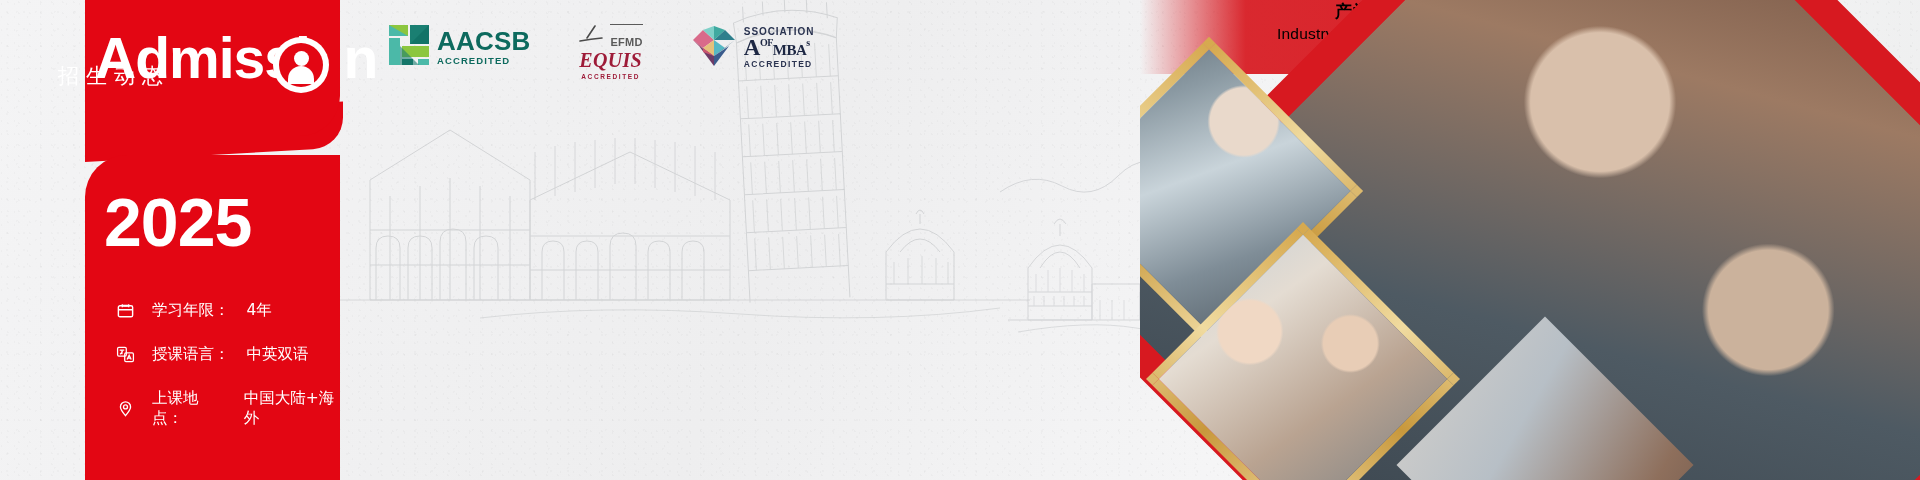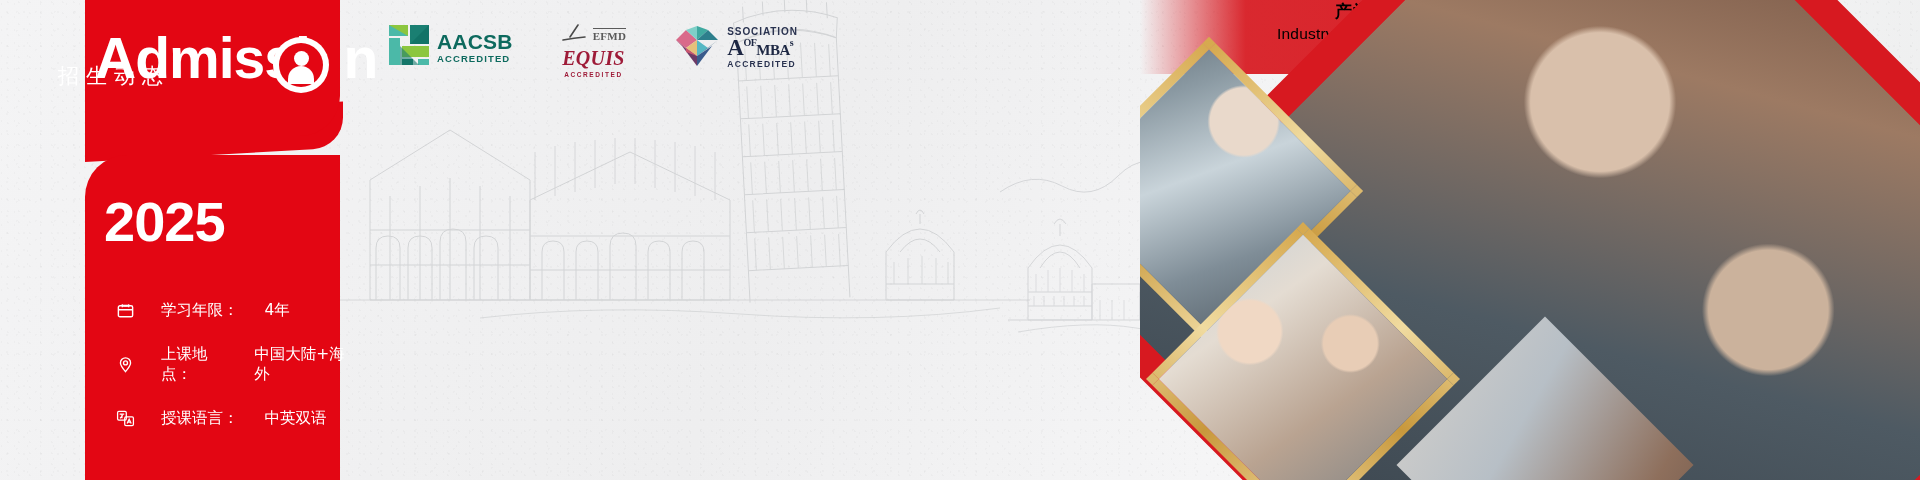--- a/index.html
+++ b/index.html
@@ -84,61 +84,61 @@
     margin-left:-13px; border-radius:13px 13px 0 0; background:#fff;
   }
   #admission-cn{
     position:absolute; left:58px; top:62px; z-index:7;
     font-size:21px; color:#fff; letter-spacing:7px;
     font-family:"DejaVu Sans",sans-serif; font-weight:500;
   }
 
   #year-2025{
     position:absolute; left:104px; top:176px; z-index:6;
-    font-size:56px; font-weight:800; color:#fff;
+    font-size:68px; font-weight:800; color:#fff;
     letter-spacing:-1px; line-height:92px;
     font-family:"Liberation Sans",sans-serif;
   }
 
   #facts{ position:absolute; left:116px; top:300px; z-index:6; width:230px; }
   .fact{
-    display:flex; align-items:center; gap:26px;
+    display:flex; align-items:center; gap:17px;
     color:#fff; font-size:15.5px; line-height:20px;
     margin-bottom:24px;
     font-family:"DejaVu Sans",sans-serif;
   }
   .fact .ico{
     width:19px; height:19px; flex:0 0 19px;
     display:flex; align-items:center; justify-content:center;
   }
   .fact .ico svg{ width:19px; height:19px; display:block; }
 
   
   #accred{
     position:absolute; left:388px; top:24px; z-index:6;
     display:flex; align-items:flex-start; gap:48px;
   }
   .badge{ display:flex; align-items:center; gap:7px; }
   .badge .mark{ flex:0 0 auto; }
   .badge .txt{ line-height:1; }
   .aacsb-name{
-    font-size:21px; font-weight:700; color:#0d6a5e;
+    font-size:26px; font-weight:700; color:#0d6a5e;
     letter-spacing:.2px; font-family:"Liberation Sans",sans-serif;
   }
   .aacsb-sub{
     font-size:9.5px; font-weight:700; color:#0d6a5e;
     letter-spacing:1.1px; margin-top:2px;
     font-family:"Liberation Sans",sans-serif;
   }
   .equis-col{ display:flex; flex-direction:column; align-items:center; }
   .equis-top{ display:flex; align-items:center; gap:4px; }
   .efmd-txt{
     font-size:11px; font-weight:700; color:#5a5a5a;
-    letter-spacing:.3px; font-family:Liberation Serif, serif;
-    border-top:1.4px solid #5a5a5a; padding-top:1px;
+    letter-spacing:.3px; font-family:Liberation Sans, sans-serif;
+    border-top:1.4px solid #5a5a5a; padding-top:11px;
   }
   .equis-name{
     font-size:20px; font-weight:700; font-style:italic; color:#9e1b38;
     letter-spacing:.3px; margin-top:1px;
     font-family:"Liberation Serif",serif;
   }
   .equis-sub{
     font-size:6.5px; font-weight:700; color:#9e1b38;
     letter-spacing:1.6px; margin-top:1px;
     font-family:"Liberation Sans",sans-serif;
@@ -409,40 +409,40 @@
           <path d="M3 11h18M8 4v4M16 4v4"></path>
           <path d="M9 6h6" stroke-width="2.6"></path>
         </svg>
       </span>
       <span>学习年限：</span>
         <span>4年</span>
     </div>
 
     <div class="fact">
       <span class="ico">
-        <svg viewBox="0 0 24 24" fill="none" stroke="#fff" stroke-width="1.7">
-          <path d="M12 21c4.2-5.1 6.4-8.6 6.4-11A6.4 6.4 0 0 0 5.6 10c0 2.4 2.2 5.9 6.4 11z"></path>
-          <circle cx="12" cy="10" r="2.5"></circle>
-        </svg>
-      </span>
-      <span>上课地点：</span>
-        <span>中国大陆+海外</span>
-    </div>
-
-    <div class="fact">
-      <span class="ico">
         <svg viewBox="0 0 24 24" fill="none" stroke="#fff" stroke-width="1.6">
           <rect x="2" y="3" width="11" height="11" rx="1.6"></rect>
           <path d="M4.6 6.4h5.8M7.5 6.4v5.2M5 11.6q2.6-1.6 3.3-4"></path>
           <rect x="11" y="10" width="11" height="11" rx="1.6"></rect>
           <path d="M14 18.2l2.6-5.4 2.6 5.4M14.9 16.6h3.4"></path>
         </svg>
       </span>
       <span>授课语言：</span>
         <span>中英双语</span>
+    </div>
+
+    <div class="fact">
+      <span class="ico">
+        <svg viewBox="0 0 24 24" fill="none" stroke="#fff" stroke-width="1.7">
+          <path d="M12 21c4.2-5.1 6.4-8.6 6.4-11A6.4 6.4 0 0 0 5.6 10c0 2.4 2.2 5.9 6.4 11z"></path>
+          <circle cx="12" cy="10" r="2.5"></circle>
+        </svg>
+      </span>
+      <span>上课地点：</span>
+        <span>中国大陆+海外</span>
     </div>
 
   </div>
 
   <div id="accred">
 
     <div class="badge">
       <span class="mark">
         <svg width="42" height="42" viewBox="0 0 42 42">
           <rect x="1" y="1" width="19" height="11" fill="#8cc63f"></rect>

